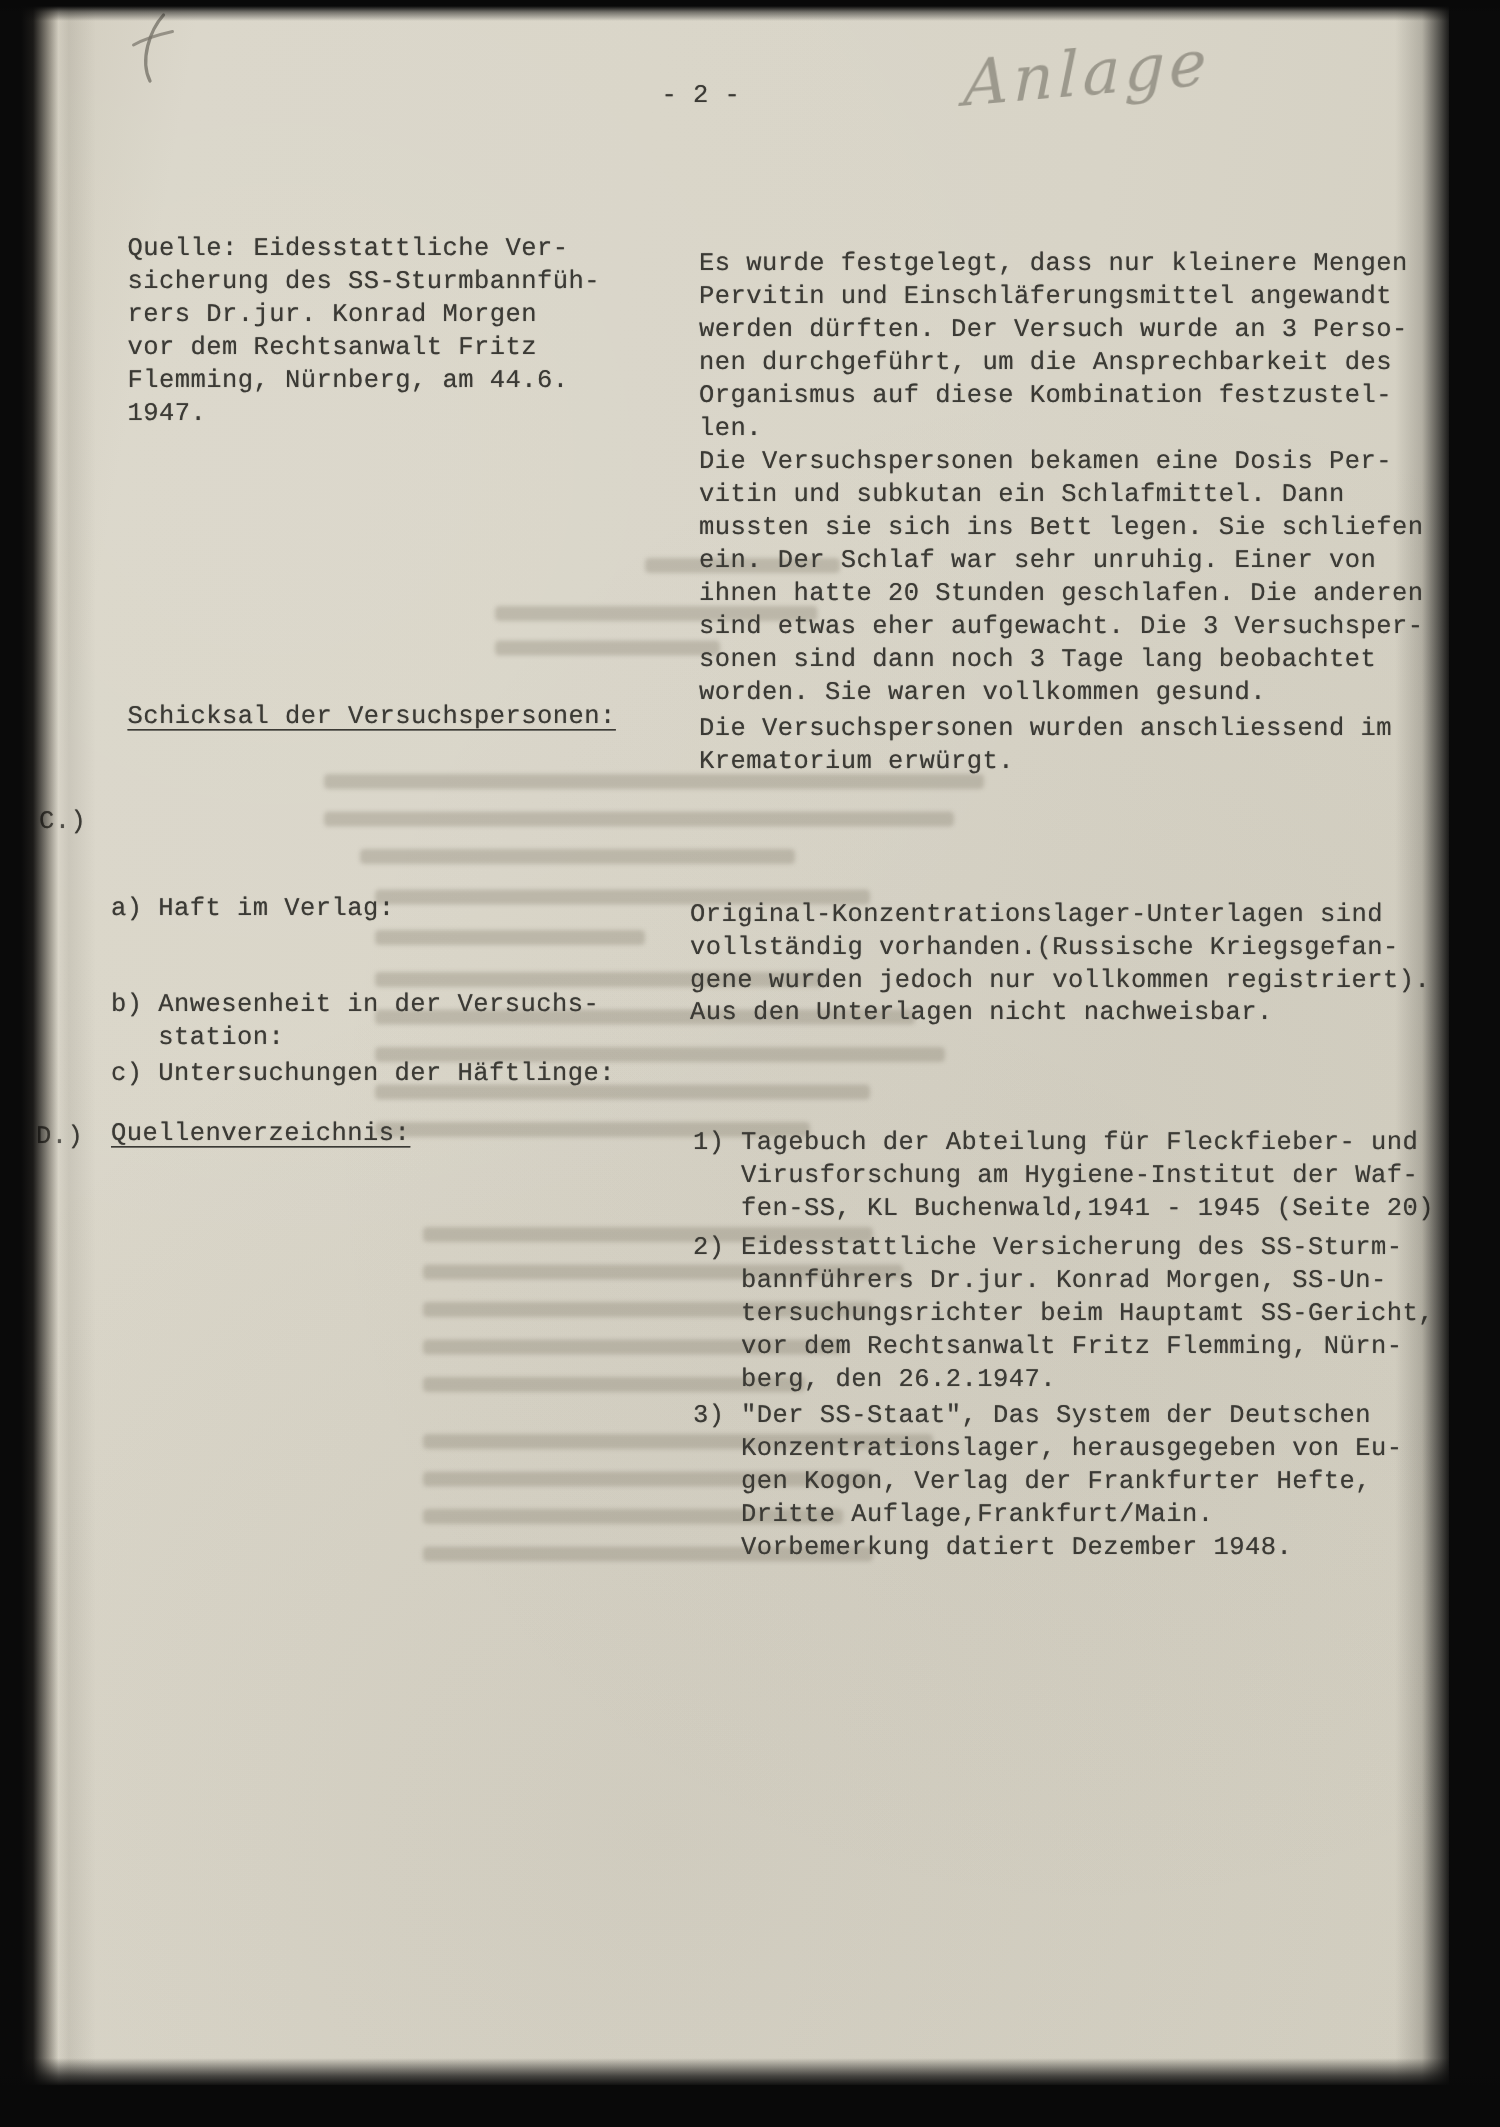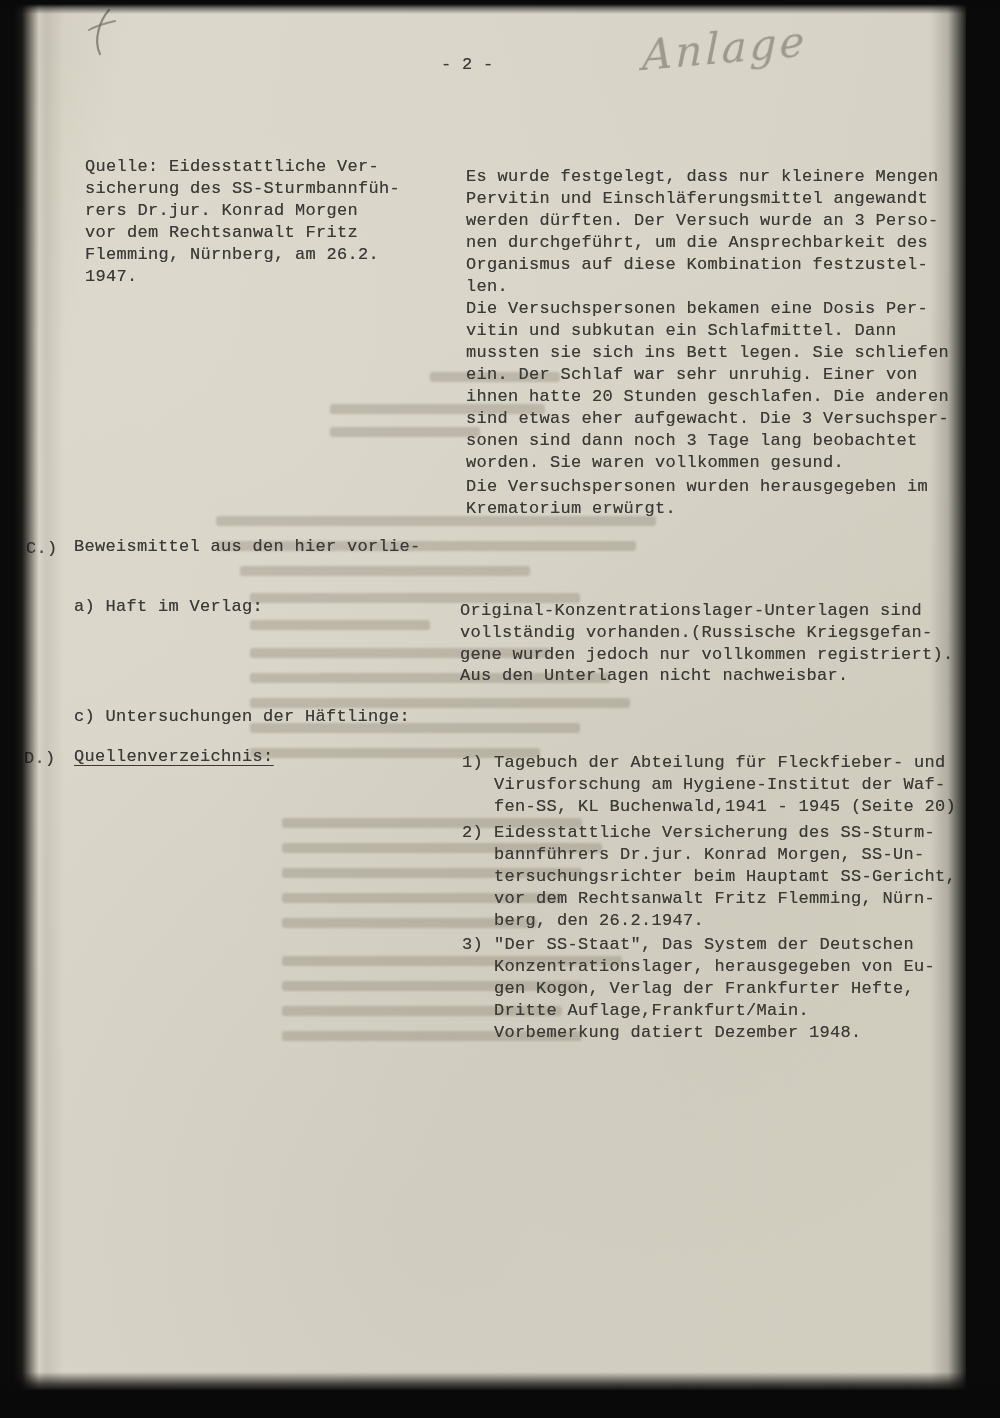--- a/index.html
+++ b/index.html
@@ -102,48 +102,50 @@
     <i class="gl" style="left:282px;top:1006px;width:280px"></i>
     <i class="gl" style="left:282px;top:1031px;width:300px"></i>
   </div>
 
   <div class="t" style="left:441px;top:54px">- 2 -</div>
 
   <div class="t" style="left:85px;top:156px">Quelle: Eidesstattliche Ver-
 sicherung des SS-Sturmbannfüh-
 rers Dr.jur. Konrad Morgen
 vor dem Rechtsanwalt Fritz
-Flemming, Nürnberg, am 26.2.
+Flemming, Nürnberg, am 44.6.
 1947.</div>
   <div class="t" style="left:466px;top:166px">Es wurde festgelegt, dass nur kleinere Mengen
 Pervitin und Einschläferungsmittel angewandt
 werden dürften. Der Versuch wurde an 3 Perso-
 nen durchgeführt, um die Ansprechbarkeit des
 Organismus auf diese Kombination festzustel-
 len.</div>
   <div class="t" style="left:466px;top:298px">Die Versuchspersonen bekamen eine Dosis Per-
 vitin und subkutan ein Schlafmittel. Dann
 mussten sie sich ins Bett legen. Sie schliefen
 ein. Der Schlaf war sehr unruhig. Einer von
 ihnen hatte 20 Stunden geschlafen. Die anderen
 sind etwas eher aufgewacht. Die 3 Versuchsper-
 sonen sind dann noch 3 Tage lang beobachtet
 worden. Sie waren vollkommen gesund.</div>
 
-  <div class="t" style="left:466px;top:476px">Die Versuchspersonen wurden herausgegeben im
+  <div class="t u" style="left:85px;top:468px">Schicksal der Versuchspersonen:</div>
+  <div class="t" style="left:466px;top:476px">Die Versuchspersonen wurden anschliessend im
 Krematorium erwürgt.</div>
 
   <div class="t" style="left:26px;top:538px">C.)</div>
-  <div class="t" style="left:74px;top:536px">Beweismittel aus den hier vorlie-</div>
 
   <div class="t" style="left:74px;top:596px">a) Haft im Verlag:</div>
   <div class="t" style="left:460px;top:600px">Original-Konzentrationslager-Unterlagen sind
 vollständig vorhanden.(Russische Kriegsgefan-
 gene wurden jedoch nur vollkommen registriert).</div>
 
+  <div class="t" style="left:74px;top:660px">b) Anwesenheit in der Versuchs-
+   station:</div>
   <div class="t" style="left:74px;top:706px">c) Untersuchungen der Häftlinge:</div>
 
   <div class="t" style="left:460px;top:665px">Aus den Unterlagen nicht nachweisbar.</div>
 
   <div class="t" style="left:24px;top:748px">D.)</div>
   <div class="t u" style="left:74px;top:746px">Quellenverzeichnis:</div>
 
   <div class="t" style="left:462px;top:752px">1)</div>
   <div class="t" style="left:494px;top:752px">Tagebuch der Abteilung für Fleckfieber- und
 Virusforschung am Hygiene-Institut der Waf-

